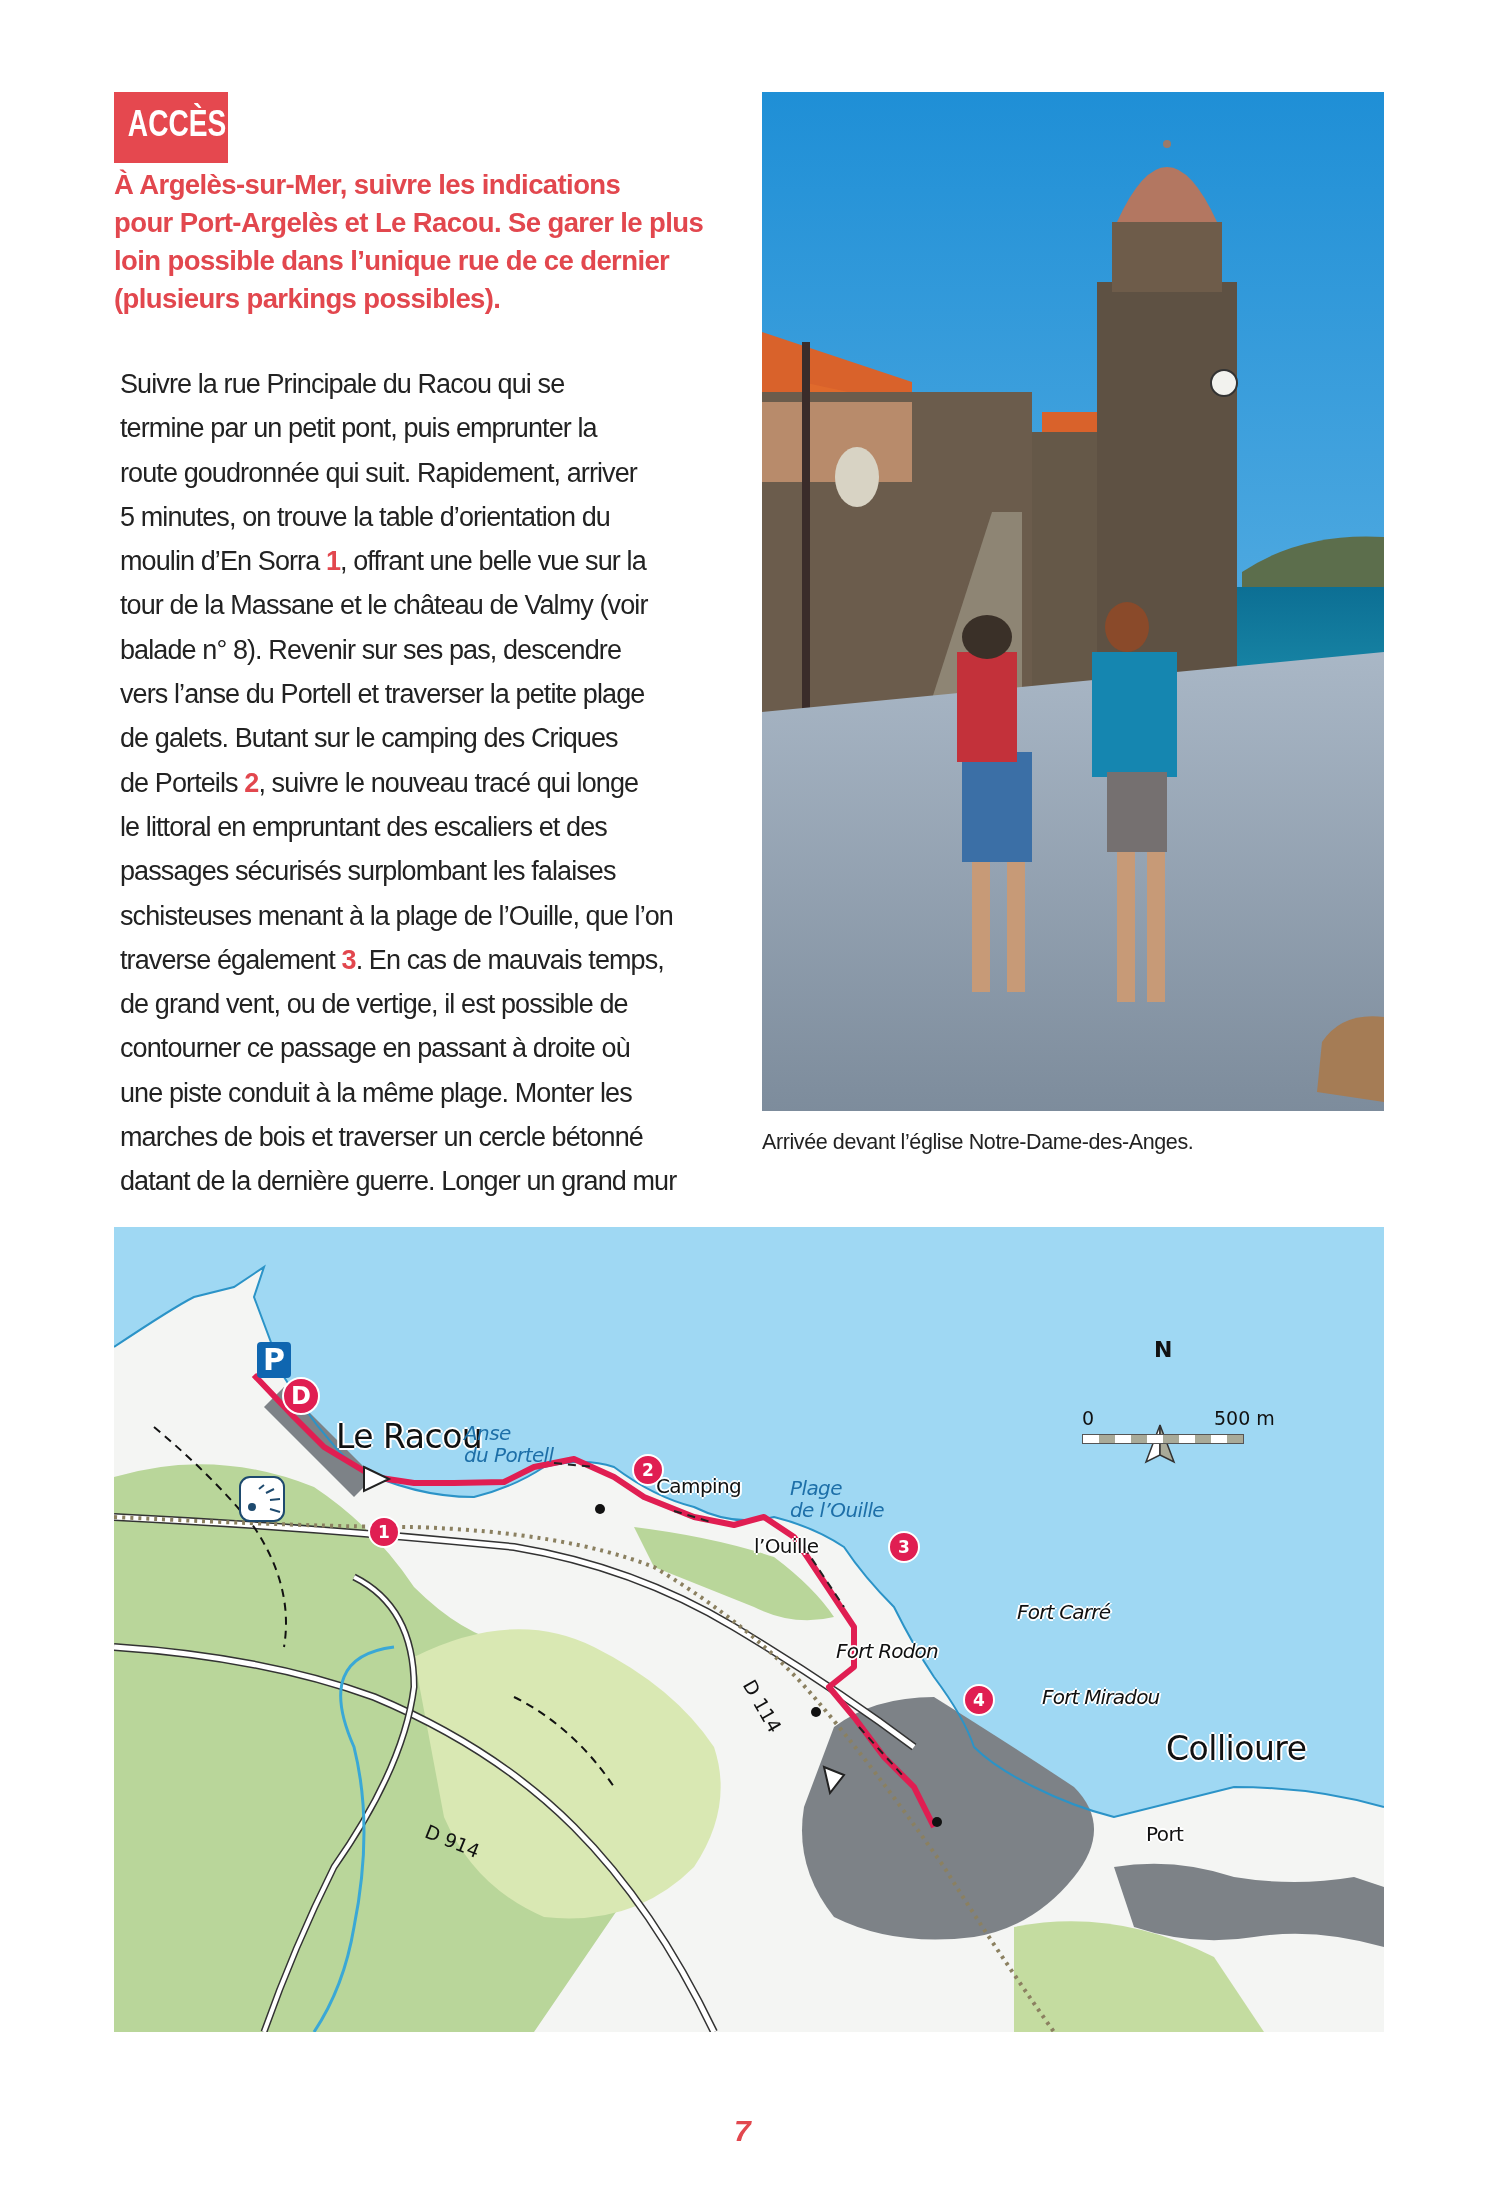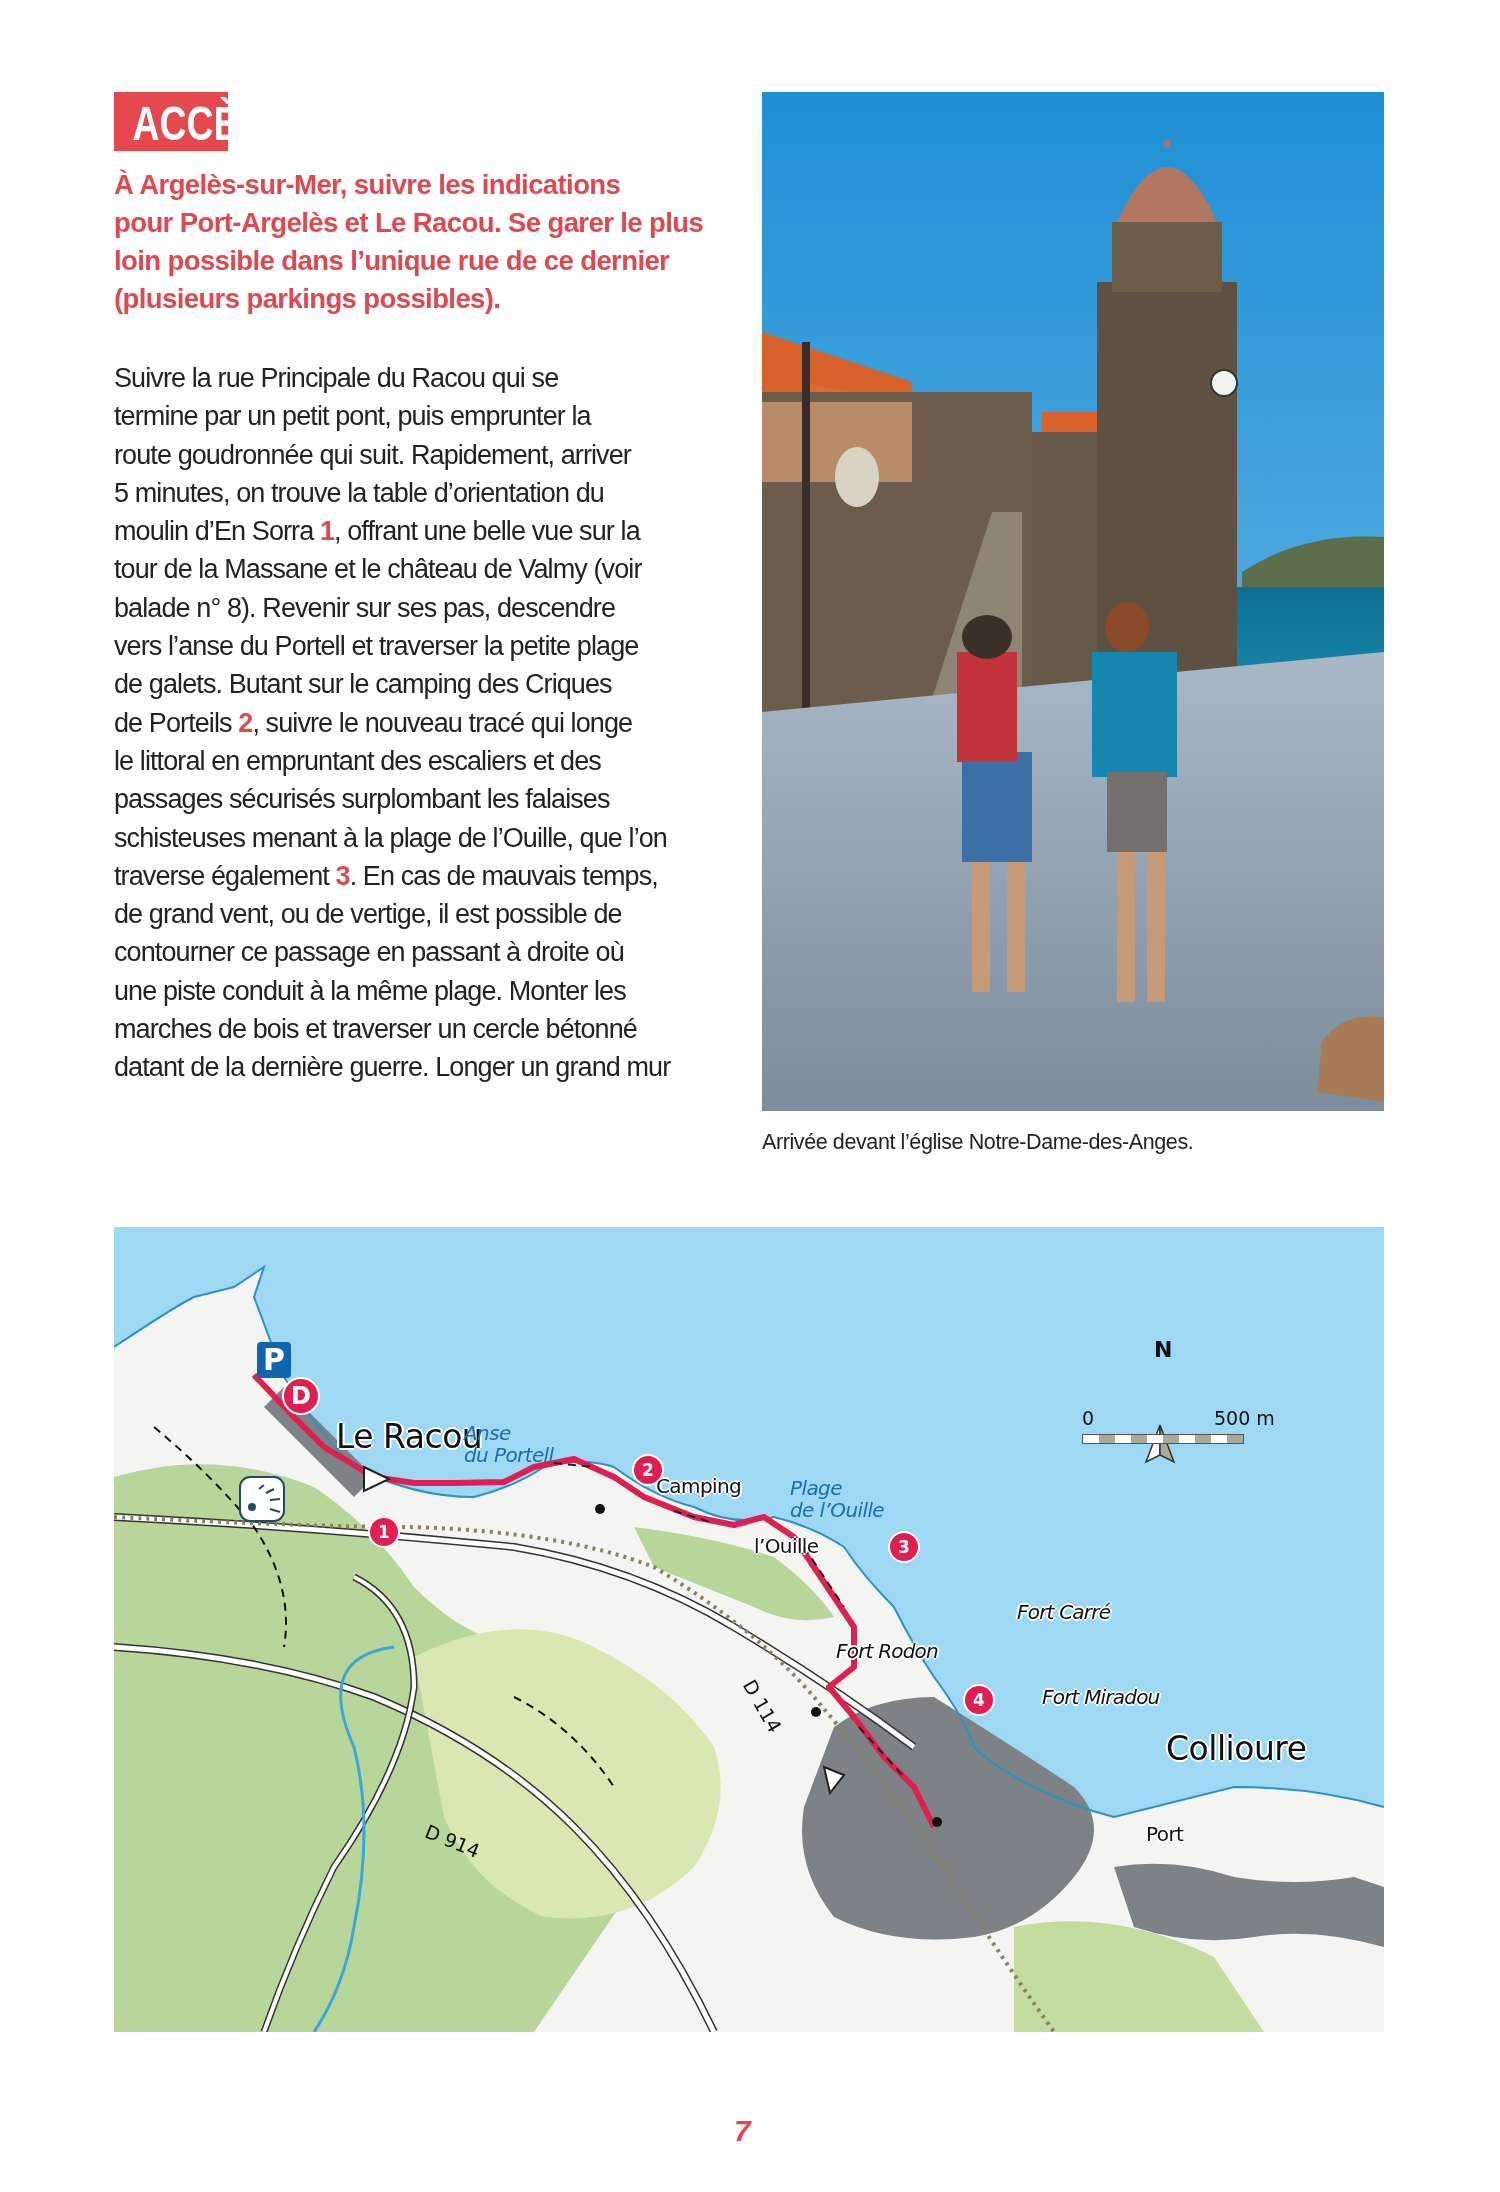--- a/index.html
+++ b/index.html
@@ -1,30 +1,30 @@
 <!DOCTYPE html>
 <html><head>
 <meta charset="utf-8">
 <style>
   html, body { margin:0; padding:0; background:#ffffff; }
   body { width:1500px; height:2192px; position:relative; overflow:hidden;
          font-family:"Liberation Sans", "DejaVu Sans", sans-serif; color:#1e1e1e; }
 
-  .acces-badge { position:absolute; left:114px; top:92px; width:114px; height:59px;
+  .acces-badge { position:absolute; left:114px; top:92px; width:114px; height:71px;
     background:#e5484f; color:#fff; font-family:"Liberation Sans", sans-serif; font-weight:bold;
-    font-size:48px; line-height:63px; text-align:center; letter-spacing:0px; transform-origin:left; }
+    font-size:36px; line-height:63px; text-align:center; letter-spacing:0px; transform-origin:left; }
   .acces-badge span { display:inline-block; transform:scaleX(0.78); }
 
   .intro { position:absolute; left:114px; top:166px; width:620px;
     color:#e2474e; font-weight:bold; font-size:27.5px; line-height:38px; letter-spacing:-0.6px; }
   .intro p { margin:0; white-space:nowrap; }
 
   .body-text { position:absolute; left:114px; top:359px; width:640px;
     font-size:27px; line-height:38.3px; color:#222; letter-spacing:-0.9px; }
-  .body-text p { margin:0; white-space:nowrap; }
+  .body-text p { margin:6px; white-space:nowrap; }
   .stop-num { color:#e2474e; font-weight:bold; }
 
   .photo { position:absolute; left:762px; top:92px; width:622px; height:1019px; overflow:hidden; }
   .photo svg { display:block; }
   .caption { position:absolute; left:762px; top:1130px; font-size:21.5px; color:#222; letter-spacing:-0.4px; white-space:nowrap; }
 
   .map { position:absolute; left:114px; top:1227px; width:1270px; height:805px; overflow:hidden; background:#9fd8f3; }
   .map svg { display:block; }
   .map-label { position:absolute; white-space:nowrap; font-family:"DejaVu Sans", sans-serif; color:#111; }
   .lbl-town { font-weight:normal; font-size:33px; letter-spacing:-0.5px;

